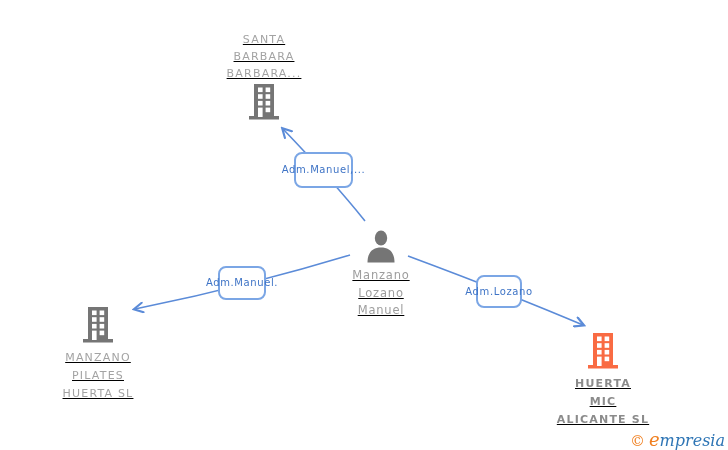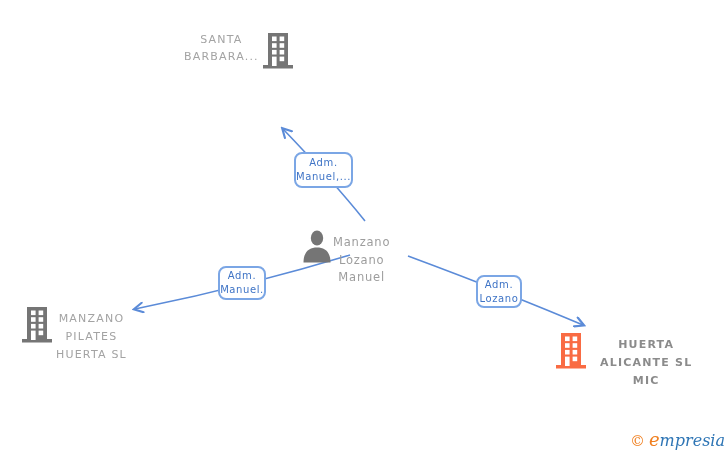--- a/index.html
+++ b/index.html
@@ -8,22 +8,22 @@
     width:728px;height:450px;
     background:#ffffff;
     overflow:hidden;
     font-family:"DejaVu Sans","Liberation Sans",sans-serif;
   }
   #edges{position:absolute;left:0;top:0;z-index:1;}
   .edge-path{fill:none;stroke:var(--edge-blue,#5b8bd8);stroke-width:1.6;}
 
   .node{
     position:absolute;z-index:2;
-    display:flex;flex-direction:row;
-    width:160px;text-align:center;cursor:pointer;
+    display:flex;flex-direction:column;align-items:center;
+    width:160px;text-align:center;cursor:pointer;text-decoration:underline;
   }
   .company-name{
     font-size:11px;line-height:17px;letter-spacing:1.2px;
     color:var(--gray-text,#a3a3a3);
     white-space:nowrap;
   }
   .company-name.below{line-height:18px;margin-top:5px;}
   .company-name.bold{font-weight:bold;color:var(--gray-text-bold,#8b8b8b);}
   .person-name{
     font-size:11.5px;line-height:17.5px;letter-spacing:0.8px;
@@ -34,21 +34,21 @@
   .orange-fill{fill:var(--highlight-orange,#f96b43);}
 
   .edge-label{
     position:absolute;z-index:3;
     box-sizing:border-box;
     background:#ffffff;
     border:2px solid var(--label-border,#7ba6e5);
     border-radius:8px;
     color:var(--label-text,#3f74c6);
     font-size:10px;line-height:14px;letter-spacing:0.6px;
-    display:flex;flex-direction:column;align-items:center;justify-content:center;
+    display:flex;align-items:center;justify-content:center;
     white-space:nowrap;
   }
   #label-top{left:294px;top:152px;width:59px;height:36px;}
   #label-left{left:218px;top:266px;width:48px;height:34px;}
   #label-right{left:476px;top:275px;width:46px;height:33px;}
 
   #watermark{
     position:absolute;right:3px;bottom:0;z-index:4;
     font-family:"DejaVu Serif","Liberation Serif",serif;
     font-style:italic;font-size:16px;white-space:nowrap;
@@ -69,20 +69,21 @@
       </marker>
     </defs>
     <path class="edge-path" d="M 365,221 Q 333,181 283,129" marker-end="url(#arrow)"></path>
     <path class="edge-path" d="M 350,255 Q 244,287 135,309" marker-end="url(#arrow)"></path>
     <path class="edge-path" d="M 408,256 Q 505,292 583,325" marker-end="url(#arrow)"></path>
   </svg>
 
   <div class="node" style="left:184px;top:31px;">
     <div class="company-name">
       <div>SANTA</div>
+      <div>BARBARA</div>
       <div>BARBARA...</div>
     </div>
     <svg class="icon-building" width="38" height="37" viewBox="0 0 38 37">
       <rect class="gray-fill" x="4" y="32" width="30" height="3.5"></rect>
       <rect class="gray-fill" x="9" y="0" width="20" height="33"></rect>
       <g fill="#ffffff">
         <rect x="13" y="3.5" width="4.6" height="4.6"></rect>
           <rect x="20.6" y="3.5" width="4.6" height="4.6"></rect>
         <rect x="13" y="10.2" width="4.6" height="4.6"></rect>
           <rect x="20.6" y="10.2" width="4.6" height="4.6"></rect>
@@ -121,39 +122,39 @@
           <rect x="20.6" y="23.6" width="4.6" height="4.6"></rect>
       </g>
     </svg>
     <div class="company-name below">
       <div>MANZANO</div>
       <div>PILATES</div>
       <div>HUERTA SL</div>
     </div>
   </div>
 
-  <div class="node" style="left:552px;top:331px;gap:10px;">
+  <div class="node" style="left:523px;top:331px;">
     <svg class="icon-building" width="38" height="37" viewBox="0 0 38 37">
       <rect class="orange-fill" x="4" y="32" width="30" height="3.5"></rect>
       <rect class="orange-fill" x="9" y="0" width="20" height="33"></rect>
       <g fill="#ffffff">
         <rect x="13" y="3.5" width="4.6" height="4.6"></rect>
           <rect x="20.6" y="3.5" width="4.6" height="4.6"></rect>
         <rect x="13" y="10.2" width="4.6" height="4.6"></rect>
           <rect x="20.6" y="10.2" width="4.6" height="4.6"></rect>
         <rect x="13" y="16.9" width="4.6" height="4.6"></rect>
           <rect x="20.6" y="16.9" width="4.6" height="4.6"></rect>
         <rect x="13" y="23.6" width="4.6" height="9.4"></rect>
           <rect x="20.6" y="23.6" width="4.6" height="4.6"></rect>
       </g>
     </svg>
     <div class="company-name below bold">
       <div>HUERTA</div>
+      <div>MIC</div>
       <div>ALICANTE SL</div>
-      <div>MIC</div>
     </div>
   </div>
 
   <div class="edge-label" id="label-top">
     <div>Adm.</div>
     <div>Manuel,...</div>
   </div>
   <div class="edge-label" id="label-left">
     <div>Adm.</div>
     <div>Manuel.</div>

